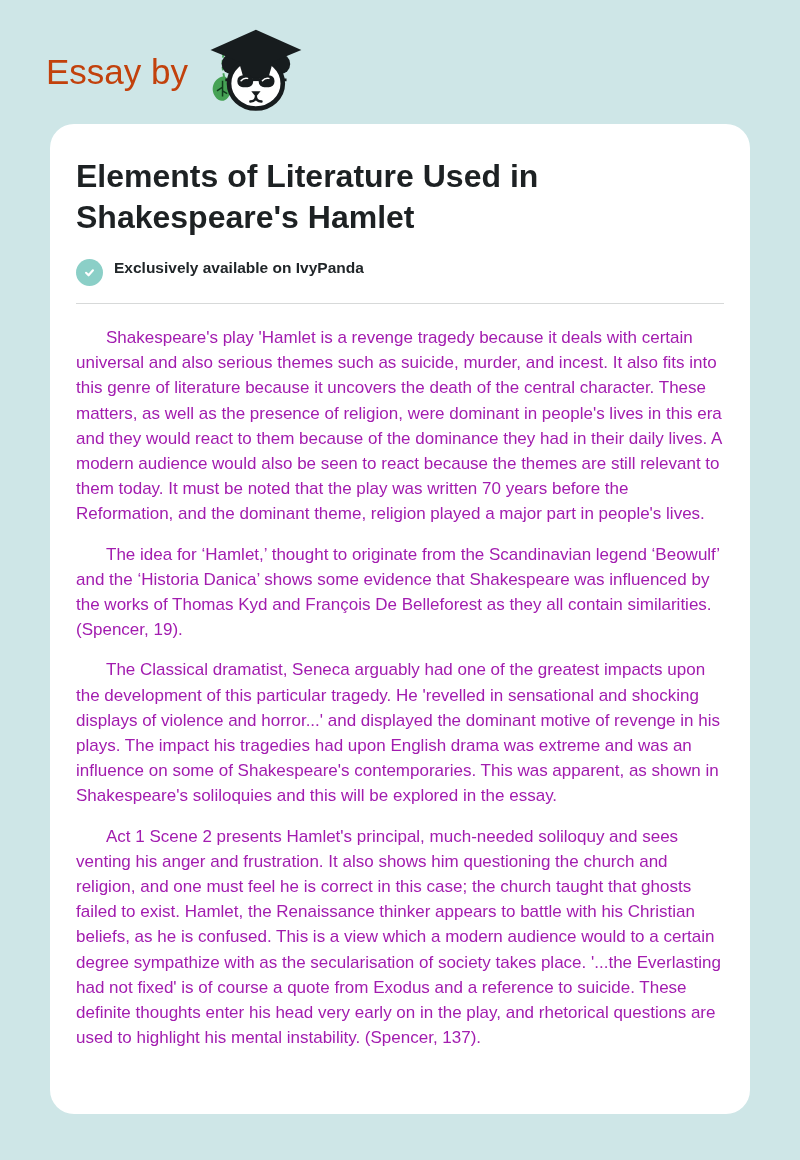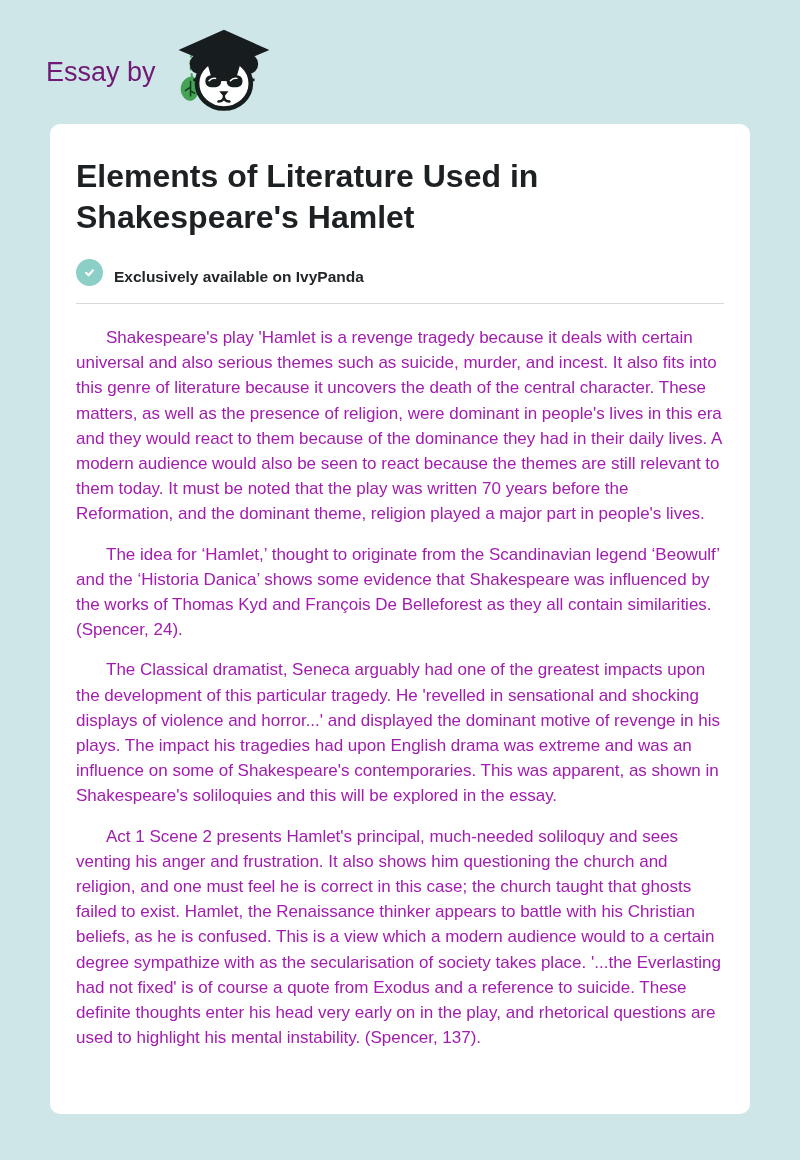--- a/index.html
+++ b/index.html
@@ -13,22 +13,22 @@
   }
 
   
   .header {
     display: flex;
     align-items: center;
     padding: 26px 0 6px 46px;
     height: 124px;
   }
   .essay-by {
-    font-size: 27px;
-    color: #701a75;
+    font-size: 35px;
+    color: #c2410c;
     margin-right: 16px;
     white-space: nowrap;
   }
   .logo {
     width: 102px;
     height: 92px;
     margin-right: 8px;
     flex: 0 0 auto;
   }
   .brand {
@@ -42,33 +42,33 @@
   .brand sup {
     font-size: 17px;
     font-weight: 700;
     vertical-align: 14px;
   }
 
   
   .card {
     background: #ffffff;
     margin: 0 50px 48px;
-    border-radius: 10px;
+    border-radius: 24px;
     padding: 32px 26px 64px;
   }
   .title {
     margin: 0;
     font-size: 32px;
     line-height: 41px;
     font-weight: 700;
     color: #1d2123;
   }
   .badge-row {
     display: flex;
-    align-items: flex-end;
+    align-items: flex-start;
     margin-top: 21px;
   }
   .badge-circle {
     width: 27px;
     height: 27px;
     border-radius: 50%;
     background: #8bcfc7;
     display: flex;
     align-items: center;
     justify-content: center;
@@ -140,17 +140,17 @@
         <path d="M6.5,12.5 L10.5,16.5 L17.5,8.5" stroke="#ffffff" stroke-width="3.4" fill="none" stroke-linecap="round" stroke-linejoin="round"></path>
       </svg>
     </span>
     <span class="badge-label">Exclusively available on IvyPanda</span>
   </div>
 
   <hr class="divider">
 
   <div class="essay-body">
     <p>Shakespeare's play 'Hamlet is a revenge tragedy because it deals with certain universal and also serious themes such as suicide, murder, and incest. It also fits into this genre of literature because it uncovers the death of the central character. These matters, as well as the presence of religion, were dominant in people's lives in this era and they would react to them because of the dominance they had in their daily lives. A modern audience would also be seen to react because the themes are still relevant to them today. It must be noted that the play was written 70 years before the Reformation, and the dominant theme, religion played a major part in people's lives.</p>
-    <p>The idea for ‘Hamlet,’ thought to originate from the Scandinavian legend ‘Beowulf’ and the ‘Historia Danica’ shows some evidence that Shakespeare was influenced by the works of Thomas Kyd and François De Belleforest as they all contain similarities. (Spencer, 24).</p>
+    <p>The idea for ‘Hamlet,’ thought to originate from the Scandinavian legend ‘Beowulf’ and the ‘Historia Danica’ shows some evidence that Shakespeare was influenced by the works of Thomas Kyd and François De Belleforest as they all contain similarities. (Spencer, 19).</p>
     <p>The Classical dramatist, Seneca arguably had one of the greatest impacts upon the development of this particular tragedy. He 'revelled in sensational and shocking displays of violence and horror...' and displayed the dominant motive of revenge in his plays. The impact his tragedies had upon English drama was extreme and was an influence on some of Shakespeare's contemporaries. This was apparent, as shown in Shakespeare's soliloquies and this will be explored in the essay.</p>
     <p>Act 1 Scene 2 presents Hamlet's principal, much-needed soliloquy and sees venting his anger and frustration. It also shows him questioning the church and religion, and one must feel he is correct in this case; the church taught that ghosts failed to exist. Hamlet, the Renaissance thinker appears to battle with his Christian beliefs, as he is confused. This is a view which a modern audience would to a certain degree sympathize with as the secularisation of society takes place. '...the Everlasting had not fixed' is of course a quote from Exodus and a reference to suicide. These definite thoughts enter his head very early on in the play, and rhetorical questions are used to highlight his mental instability. (Spencer, 137).</p>
   </div>
 </div>
 
 </body></html>

